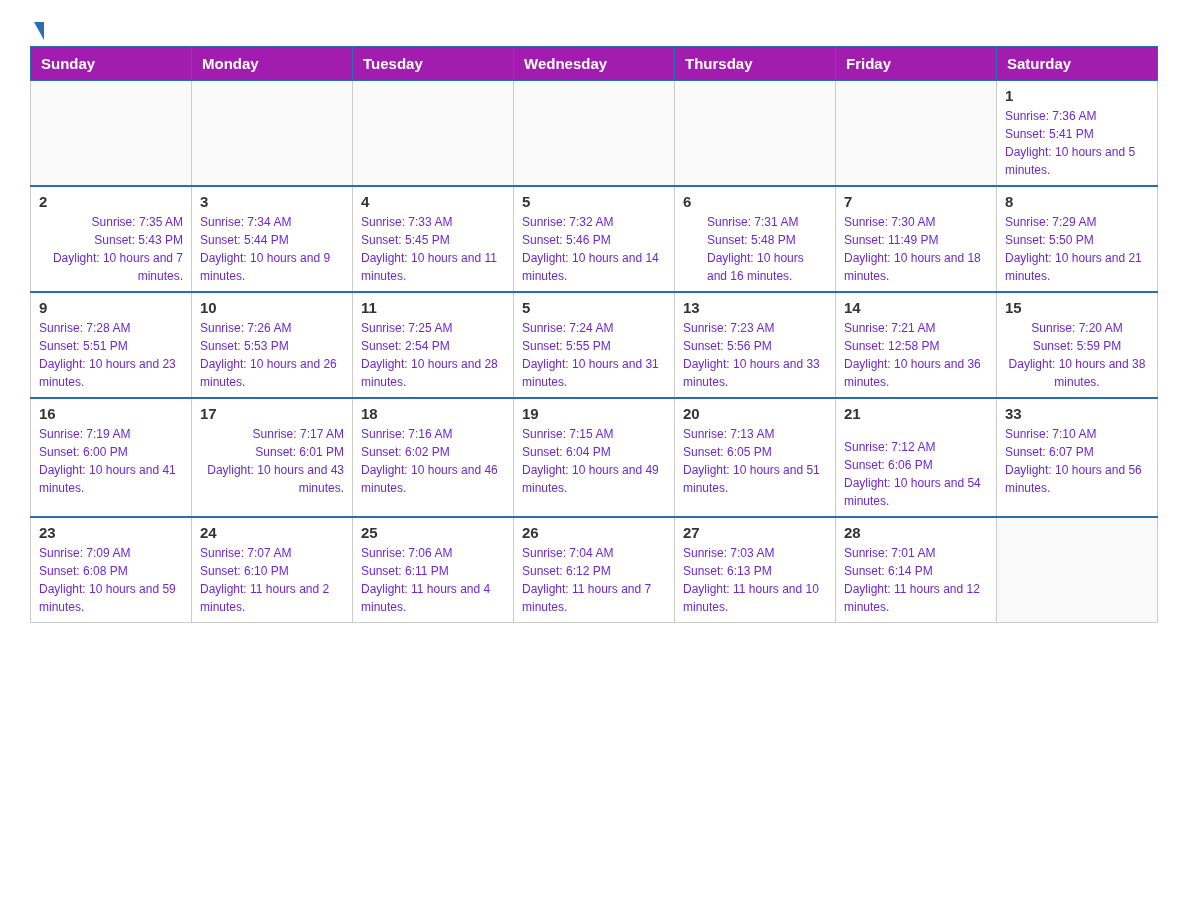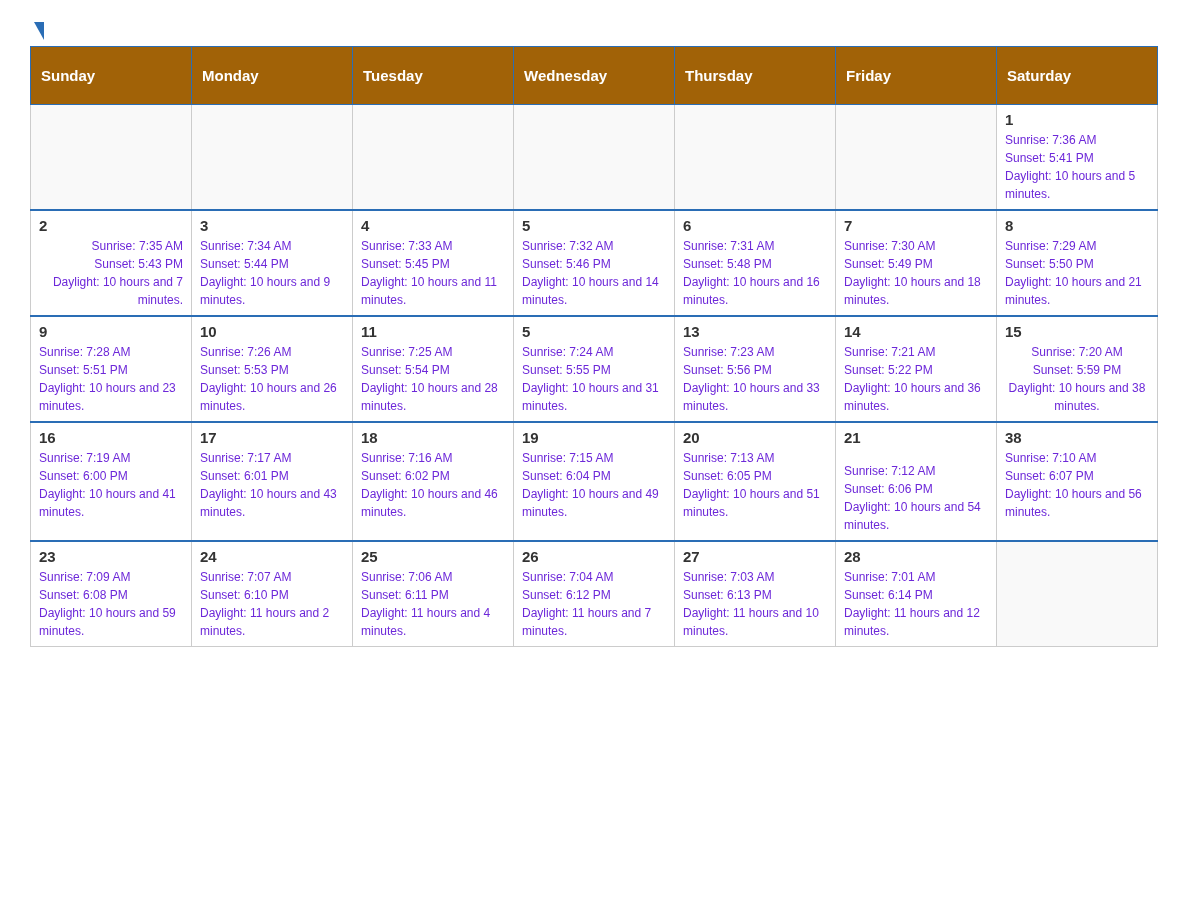--- a/index.html
+++ b/index.html
@@ -59,25 +59,25 @@
       font-size: 20px;
       color: #444;
       margin-top: 4px;
     }
     .calendar {
       width: 100%;
       border-collapse: collapse;
       margin-top: 10px;
     }
     .calendar th {
-      background-color: #a16207;
+      background-color: #a21caf;
       color: #fff;
       font-size: 15px;
       font-weight: bold;
-      padding: 20px 10px;
+      padding: 8px 10px;
       text-align: left;
       border: 1px solid #2a6db5;
     }
     .calendar td {
       vertical-align: top;
       border: 1px solid #ccc;
       padding: 6px 8px;
       width: 14.28%;
       min-height: 110px;
       font-size: 12.5px;
@@ -165,28 +165,28 @@
 Daylight: 10 hours and 11 minutes.</div>
         </td>
         <td>
           <span class="day-number">5</span>
           <div class="day-info" style="white-space: pre-line;">Sunrise: 7:32 AM
 Sunset: 5:46 PM
 Daylight: 10 hours and 14 minutes.</div>
         </td>
         <td>
           <span class="day-number">6</span>
-          <div class="day-info" style="white-space: pre-line;">Sunrise: 7:31 AM
+          <div class="day-info" style="white-space: pre-line; margin-left: 24px;">Sunrise: 7:31 AM
 Sunset: 5:48 PM
 Daylight: 10 hours and 16 minutes.</div>
         </td>
         <td>
           <span class="day-number">7</span>
           <div class="day-info" style="white-space: pre-line;">Sunrise: 7:30 AM
-Sunset: 5:49 PM
+Sunset: 11:49 PM
 Daylight: 10 hours and 18 minutes.</div>
         </td>
         <td>
           <span class="day-number">8</span>
           <div class="day-info" style="white-space: pre-line;">Sunrise: 7:29 AM
 Sunset: 5:50 PM
 Daylight: 10 hours and 21 minutes.</div>
         </td>
       </tr>
       <tr class="row-border">
@@ -198,58 +198,58 @@
         </td>
         <td>
           <span class="day-number">10</span>
           <div class="day-info" style="white-space: pre-line;">Sunrise: 7:26 AM
 Sunset: 5:53 PM
 Daylight: 10 hours and 26 minutes.</div>
         </td>
         <td>
           <span class="day-number">11</span>
           <div class="day-info" style="white-space: pre-line;">Sunrise: 7:25 AM
-Sunset: 5:54 PM
+Sunset: 2:54 PM
 Daylight: 10 hours and 28 minutes.</div>
         </td>
         <td>
           <span class="day-number">5</span>
           <div class="day-info" style="white-space: pre-line;">Sunrise: 7:24 AM
 Sunset: 5:55 PM
 Daylight: 10 hours and 31 minutes.</div>
         </td>
         <td>
           <span class="day-number">13</span>
           <div class="day-info" style="white-space: pre-line;">Sunrise: 7:23 AM
 Sunset: 5:56 PM
 Daylight: 10 hours and 33 minutes.</div>
         </td>
         <td>
           <span class="day-number">14</span>
           <div class="day-info" style="white-space: pre-line;">Sunrise: 7:21 AM
-Sunset: 5:22 PM
+Sunset: 12:58 PM
 Daylight: 10 hours and 36 minutes.</div>
         </td>
         <td>
           <span class="day-number">15</span>
           <div class="day-info" style="white-space: pre-line; text-align: center;">Sunrise: 7:20 AM
 Sunset: 5:59 PM
 Daylight: 10 hours and 38 minutes.</div>
         </td>
       </tr>
       <tr class="row-border">
         <td>
           <span class="day-number">16</span>
           <div class="day-info" style="white-space: pre-line;">Sunrise: 7:19 AM
 Sunset: 6:00 PM
 Daylight: 10 hours and 41 minutes.</div>
         </td>
         <td>
           <span class="day-number">17</span>
-          <div class="day-info" style="white-space: pre-line;">Sunrise: 7:17 AM
+          <div class="day-info" style="white-space: pre-line; text-align: right;">Sunrise: 7:17 AM
 Sunset: 6:01 PM
 Daylight: 10 hours and 43 minutes.</div>
         </td>
         <td>
           <span class="day-number">18</span>
           <div class="day-info" style="white-space: pre-line;">Sunrise: 7:16 AM
 Sunset: 6:02 PM
 Daylight: 10 hours and 46 minutes.</div>
         </td>
         <td>
@@ -264,21 +264,21 @@
 Sunset: 6:05 PM
 Daylight: 10 hours and 51 minutes.</div>
         </td>
         <td>
           <span class="day-number">21</span>
           <div class="day-info" style="white-space: pre-line; margin-top: 16px;">Sunrise: 7:12 AM
 Sunset: 6:06 PM
 Daylight: 10 hours and 54 minutes.</div>
         </td>
         <td>
-          <span class="day-number">38</span>
+          <span class="day-number">33</span>
           <div class="day-info" style="white-space: pre-line;">Sunrise: 7:10 AM
 Sunset: 6:07 PM
 Daylight: 10 hours and 56 minutes.</div>
         </td>
       </tr>
       <tr class="row-border">
         <td>
           <span class="day-number">23</span>
           <div class="day-info" style="white-space: pre-line;">Sunrise: 7:09 AM
 Sunset: 6:08 PM

